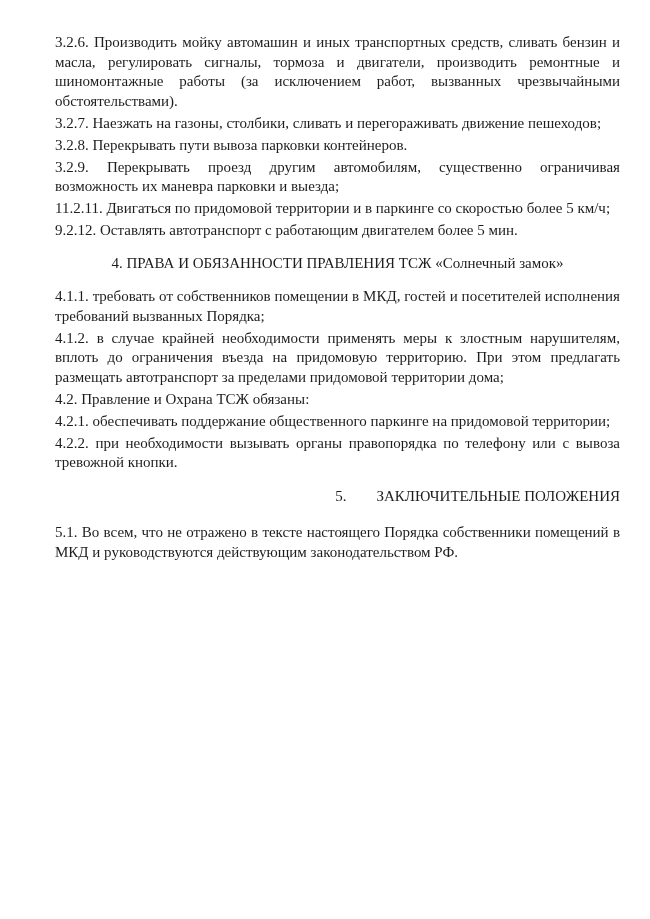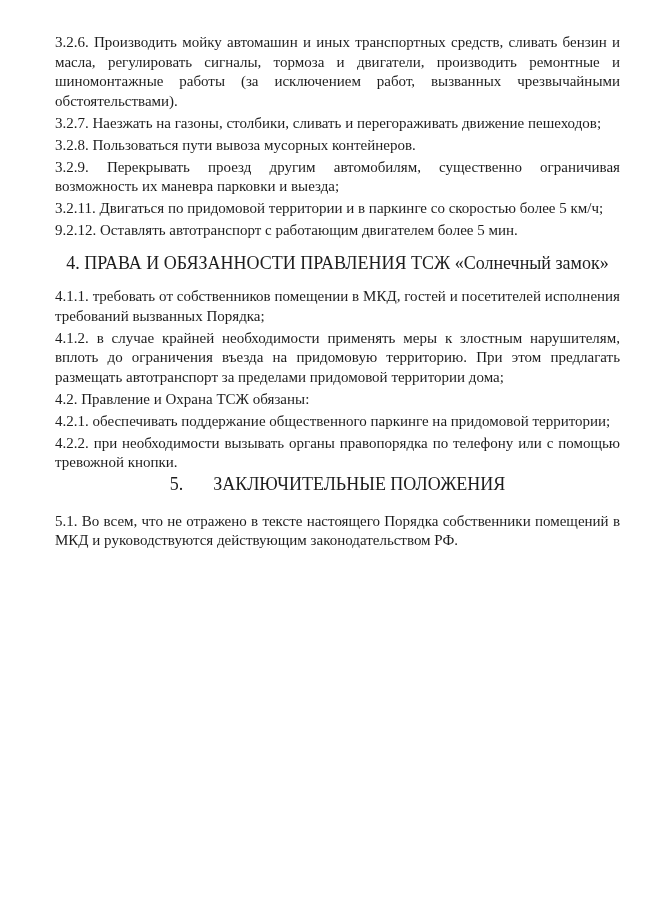--- a/index.html
+++ b/index.html
@@ -21,62 +21,63 @@
   .para {
     font-size: 15px;
     line-height: 19.5px;
     text-align: justify;
     margin: 0 0 2.5px 0;
   }
   .para strong {
     font-weight: normal;
   }
   .heading {
-    font-size: 18px;
+    font-size: 15px;
     line-height: 19.5px;
     font-weight: normal;
     text-align: center;
     margin: 13px 0 14px 0;
   }
   .heading-final {
-    margin: 2px 0 17px 0;
+    margin: 14px 0 17px 0;
+    text-align: right;
   }
   .heading-num {
     margin-right: 30px;
   }
 </style>
 </head>
 <body>
 
 <div class="page">
 
   <p class="para">3.2.6. Производить мойку автомашин и иных транспортных средств, сливать бензин и масла, регулировать сигналы, тормоза и двигатели, производить ремонтные и шиномонтажные работы (за исключением работ, вызванных чрезвычайными обстоятельствами).</p>
 
   <p class="para">3.2.7. Наезжать на газоны, столбики, сливать и перегораживать движение пешеходов;</p>
 
-  <p class="para">3.2.8. Пользоваться пути вывоза мусорных контейнеров.</p>
+  <p class="para">3.2.8. Перекрывать пути вывоза парковки контейнеров.</p>
 
   <p class="para"><span>3.2.9.</span>
     <strong>Перекрывать проезд другим автомобилям</strong><span>, существенно ограничивая возможность их маневра парковки и выезда;</span></p>
 
 
-  <p class="para">3.2.11. Двигаться по придомовой территории и в паркинге со скоростью более 5 км/ч;</p>
+  <p class="para">11.2.11. Двигаться по придомовой территории и в паркинге со скоростью более 5 км/ч;</p>
 
   <p class="para">9.2.12. Оставлять автотранспорт с работающим двигателем более 5 мин.</p>
 
   <h3 class="heading">4. ПРАВА И ОБЯЗАННОСТИ ПРАВЛЕНИЯ ТСЖ «Солнечный замок»</h3>
 
 
   <p class="para">4.1.1. требовать от собственников помещении в МКД, гостей и посетителей исполнения требований вызванных Порядка;</p>
 
   <p class="para">4.1.2. в случае крайней необходимости применять меры к злостным нарушителям, вплоть до ограничения въезда на придомовую территорию. При этом предлагать размещать автотранспорт за пределами придомовой территории дома;</p>
 
   <p class="para">4.2. Правление и Охрана ТСЖ обязаны:</p>
 
   <p class="para">4.2.1. обеспечивать поддержание общественного паркинге на придомовой территории;</p>
 
-  <p class="para">4.2.2. при необходимости вызывать органы правопорядка по телефону или с помощью тревожной кнопки.</p>
+  <p class="para">4.2.2. при необходимости вызывать органы правопорядка по телефону или с вывоза тревожной кнопки.</p>
 
   <h3 class="heading heading-final"><span class="heading-num">5.</span><span>ЗАКЛЮЧИТЕЛЬНЫЕ ПОЛОЖЕНИЯ</span></h3>
 
   <p class="para">5.1. Во всем, что не отражено в тексте настоящего Порядка собственники помещений в МКД и руководствуются действующим законодательством РФ.</p>
 
 </div>
 
 </body></html>

